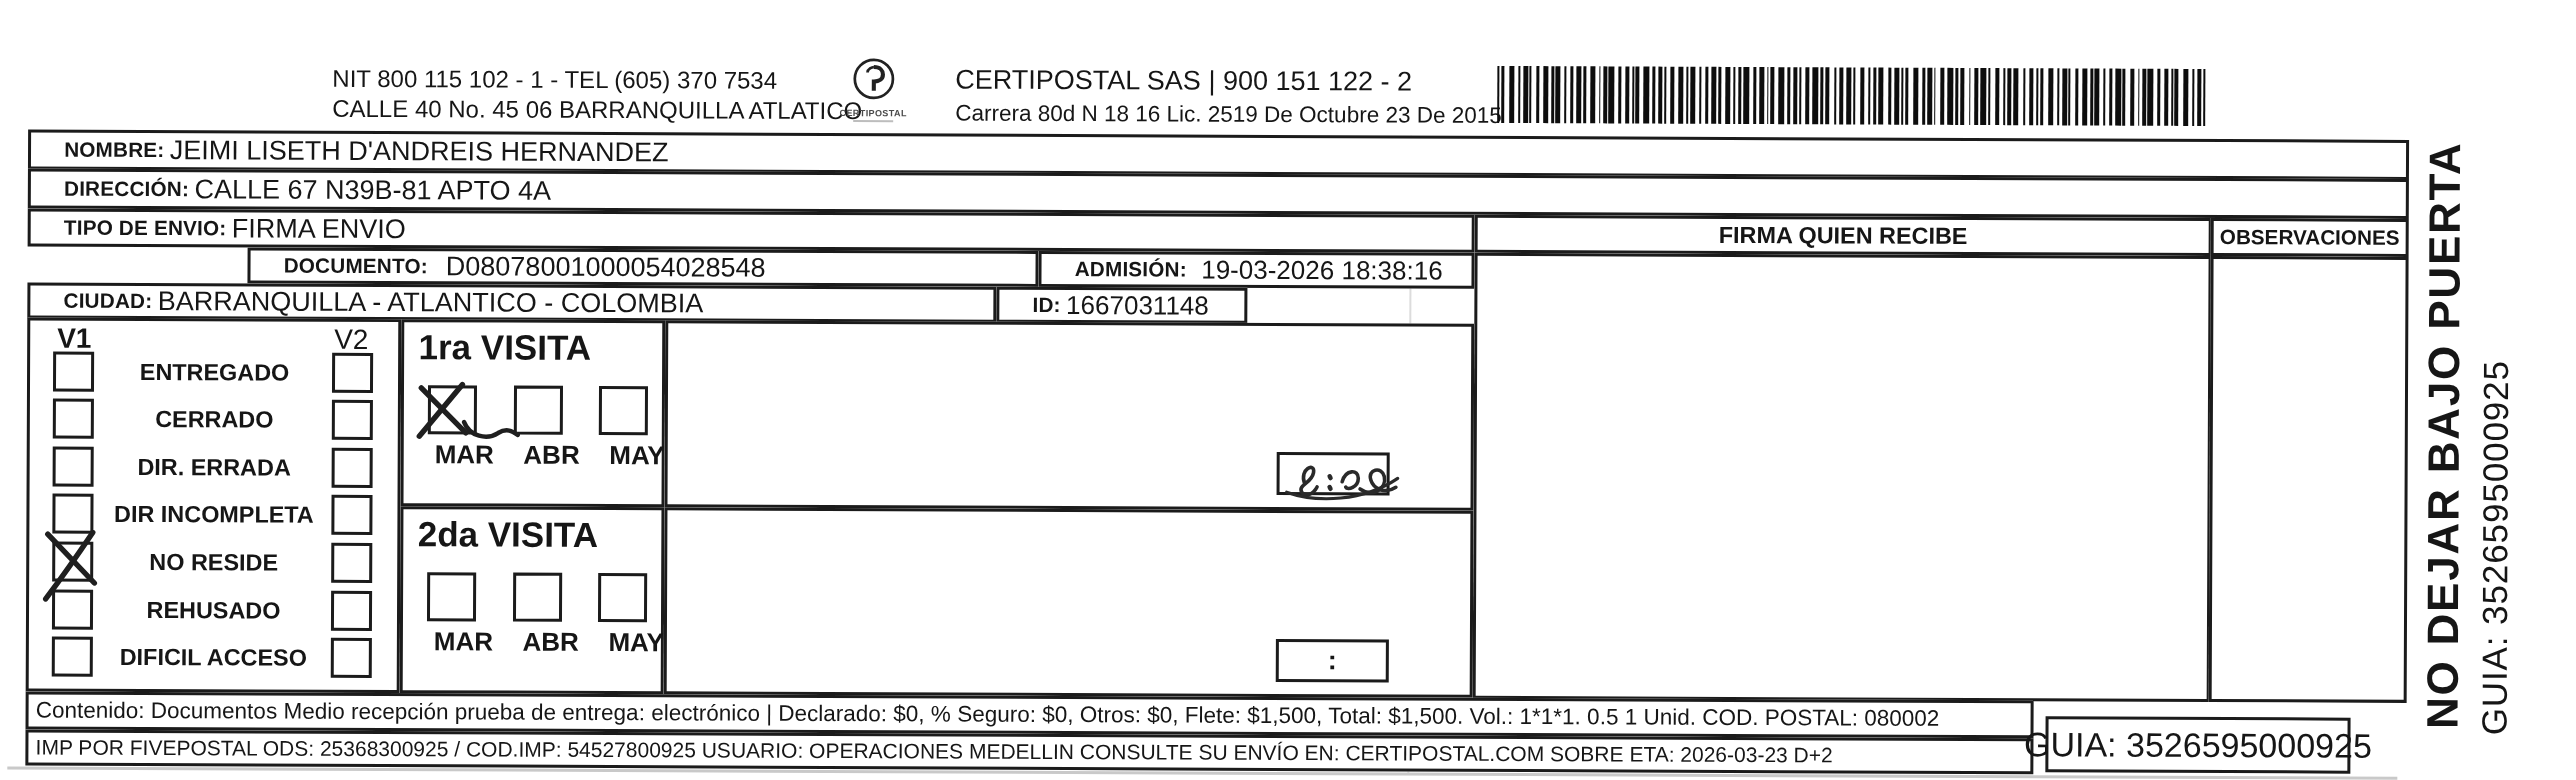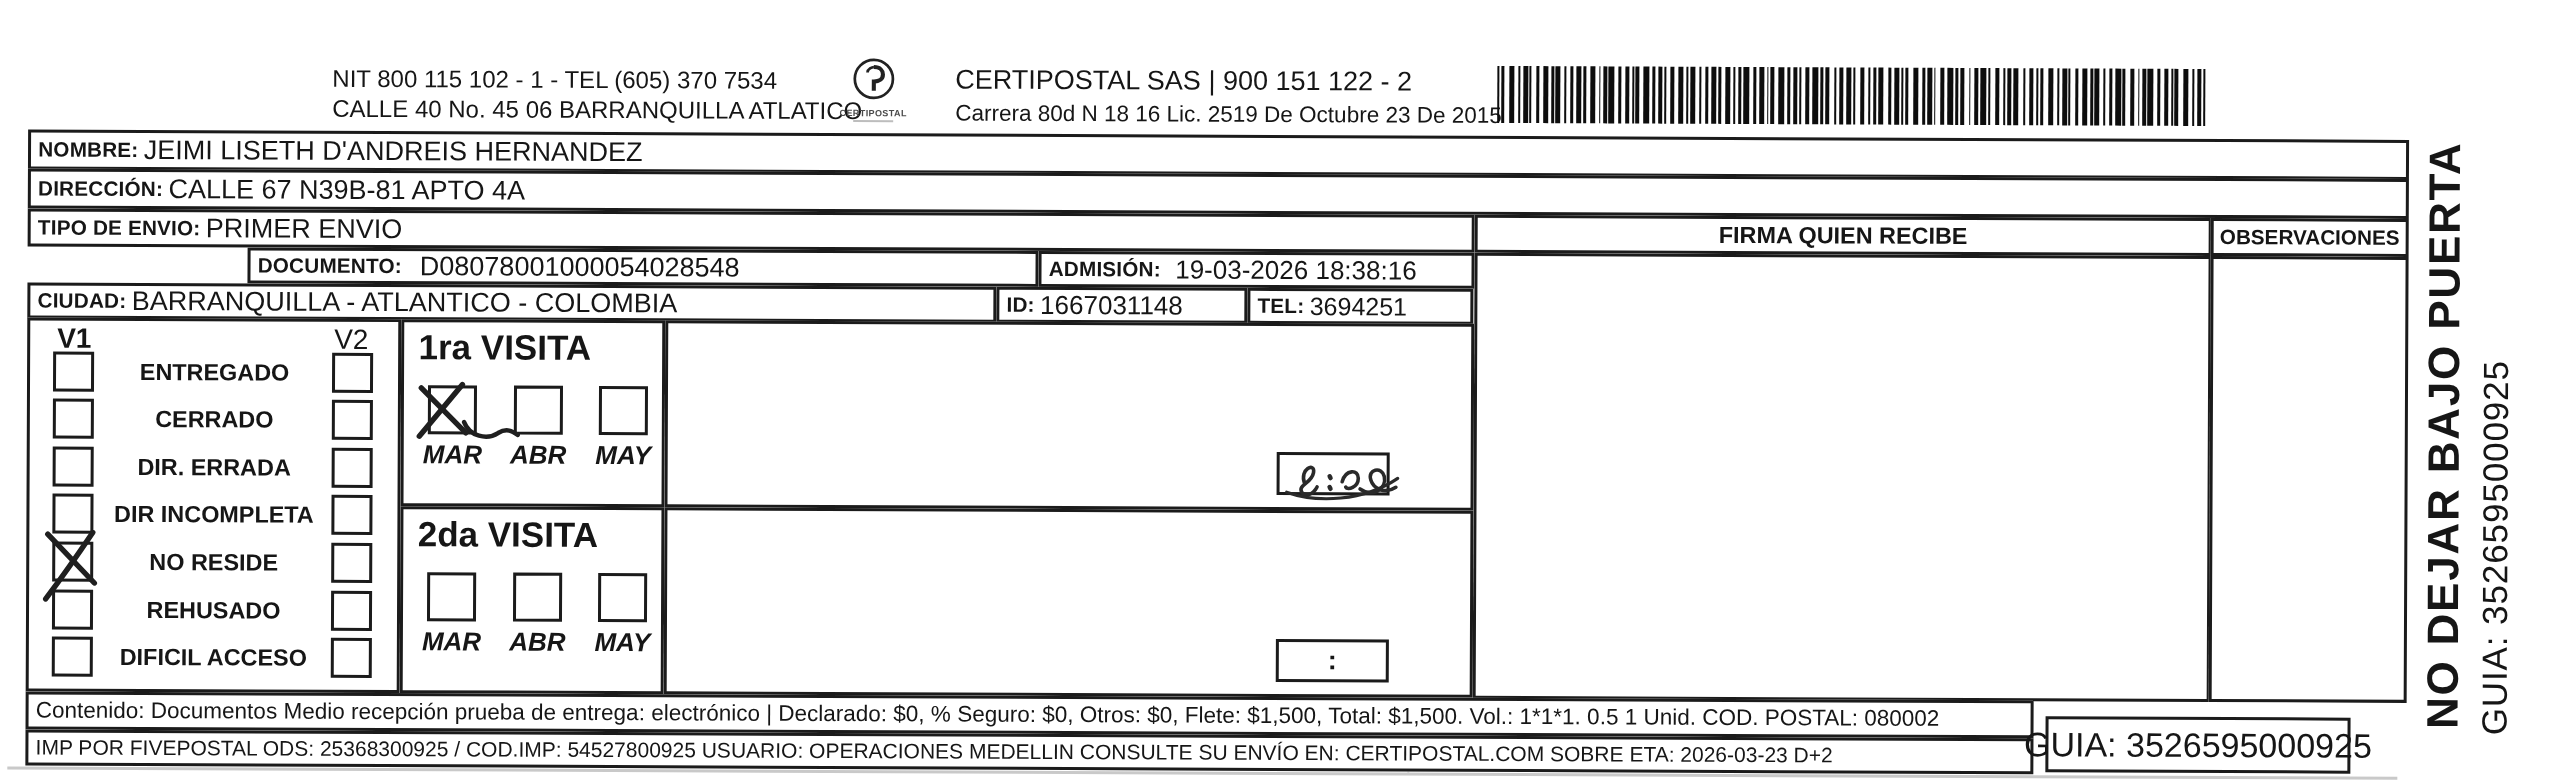--- a/index.html
+++ b/index.html
@@ -1,30 +1,30 @@
 <!DOCTYPE html>
 <html style="font-size:14.4px"><head>
 <meta charset="utf-8">
 <style>
   * { box-sizing: border-box; margin: 0; padding: 0; }
   html,body { width:2576px; height:781px; background:#fff; overflow:hidden;
               font-family:"Liberation Sans", sans-serif; color:#161616; }
   #sheet { position:absolute; inset:0; transform:rotate(0.25deg); transform-origin:50% 50%; }
   .abs { position:absolute; }
   .cell { position:absolute; border:3.6px solid #1b1b1b; background:#fff; display:flex; align-items:center; }
-  .lbl { font-weight:700; font-size:20.7px; padding:0 5.4px 0 7.2px; white-space:nowrap; letter-spacing:0.2px; }
+  .lbl { font-weight:700; font-size:20.7px; padding:0 5.4px 0 7.2px; white-space:nowrap; letter-spacing:0.2px;margin-left:26px; }
   .val { font-size:27px; white-space:nowrap; }
   .hdrtxt { font-size:24px; line-height:30px; white-space:nowrap; }
   .crease { position:absolute; width:1.8px; background:#dcdcdc; }
   
   .st-row { position:absolute; left:0; width:374px; height:41px; }
   .cbx { position:absolute; width:41px; height:40px; border:3.6px solid #1b1b1b; background:#fff; }
   .st-lab { position:absolute; left:72px; width:225px; text-align:center; font-weight:700; font-size:23.4px; top:7.2px; white-space:nowrap; }
   
-  .mcol { position:absolute; top:63px; width:83px; text-align:center;font-style:italic; }
+  .mcol { position:absolute; top:63px; width:83px; text-align:right; }
   .mbox { width:49px; height:49px; border:3.6px solid #1b1b1b; margin:0 auto; position:relative; background:#fff; }
   .mname { font-weight:700; font-size:26px; margin-top:5.4px; }
   .myear { font-weight:700; font-size:26px;margin-top:42px; }
   .wbox { position:absolute; width:113px; height:43px; border:3.6px solid #1b1b1b;
           display:flex; align-items:center; justify-content:center; font-weight:700; font-size:27px; background:#fff; }
   .vrt { position:absolute; transform-origin:0 0; transform:rotate(-90deg); white-space:nowrap; }
   svg.mark { position:absolute; overflow:visible; pointer-events:none; }
   .bars { position:absolute; display:flex; align-items:stretch; }
   .bars div { background:#0d0d0d; height:100%; }
 </style>
@@ -169,21 +169,21 @@
     <span class="lbl">NOMBRE:</span>
     <span class="val">JEIMI LISETH D'ANDREIS HERNANDEZ</span>
   </div>
   <div class="cell" style="left:27px; top:174px; width:2381px; height:40px;">
     <span class="lbl">DIRECCIÓN:</span>
     <span class="val">CALLE 67 N39B-81 APTO 4A</span>
   </div>
 
   <div class="cell" style="left:27px; top:214px; width:1447px; height:38px;">
     <span class="lbl">TIPO DE ENVIO:</span>
-    <span class="val">PRIMER ENVIO</span>
+    <span class="val">FIRMA ENVIO</span>
   </div>
   <div class="cell" style="left:1474px; top:214px; width:737px; height:38px; justify-content:center;">
     <span style="font-weight:700; font-size:23.4px;">FIRMA QUIEN RECIBE</span>
   </div>
   <div class="cell" style="left:2210px; top:214px; width:198px; height:38px; justify-content:center;">
     <span style="font-weight:700; font-size:20.7px;">OBSERVACIONES</span>
   </div>
   <div class="cell" style="left:1474px; top:252px; width:737px; height:446px;"></div>
   <div class="cell" style="left:2210px; top:252px; width:198px; height:446px;"></div>
 
@@ -196,24 +196,20 @@
     <span class="val" style="font-size:26px; margin-left:9px;">19-03-2026 18:38:16</span>
   </div>
 
   <div class="cell" style="left:27px; top:288px; width:969px; height:36px;">
     <span class="lbl">CIUDAD:</span>
     <span class="val">BARRANQUILLA - ATLANTICO - COLOMBIA</span>
   </div>
   <div class="cell" style="left:996px; top:288px; width:251px; height:36px;">
     <span class="lbl">ID:</span>
     <span class="val" style="font-size:26px;">1667031148</span>
-  </div>
-  <div class="cell" style="left:1247px; top:288px; width:226px; height:36px;">
-    <span class="lbl">TEL:</span>
-    <span class="val" style="font-size:25px;">3694251</span>
   </div>
 
   <div class="cell" style="left:27px; top:323px; width:374px; height:374px;">
     <div class="abs" style="left:27px; top:1.8px; font-weight:700; font-size:28px;">V1</div>
     <div class="abs" style="left:304px; top:1.8px; font-weight:400; font-size:28px;">V2</div>
     <div id="status-rows">
         <div class="st-row" style="top: 31px;">
           <div class="cbx" style="left: 23.4px;"></div>
           <div class="st-lab">ENTREGADO</div>
           <div class="cbx" style="left: 302px;"></div>

